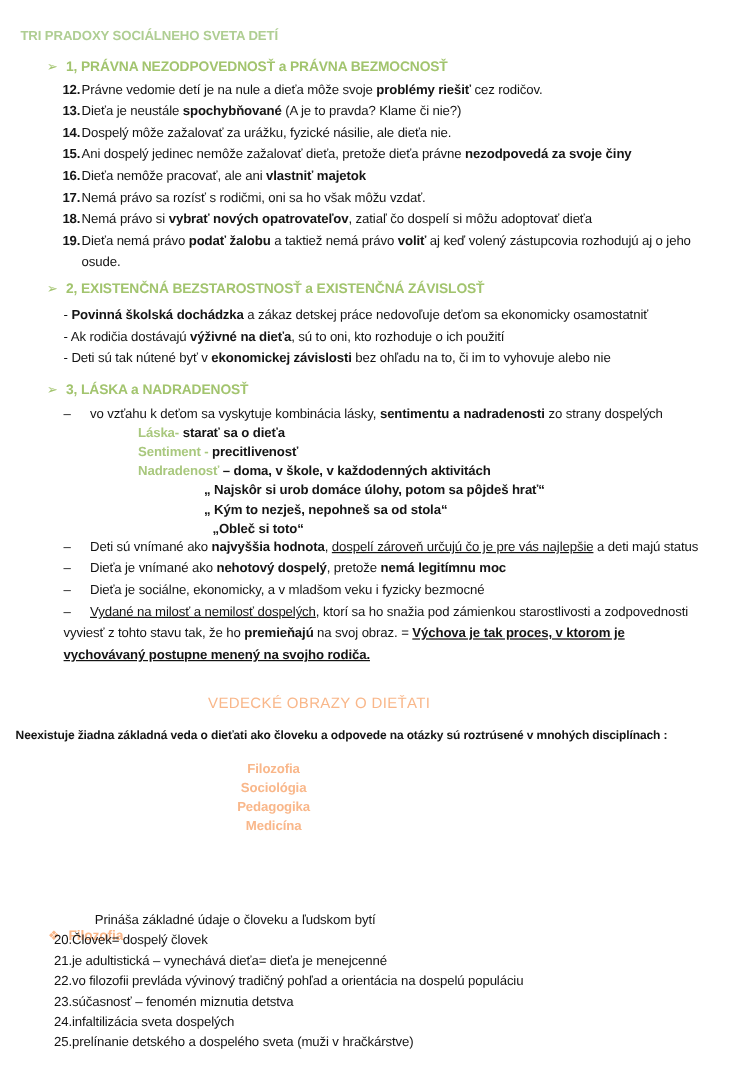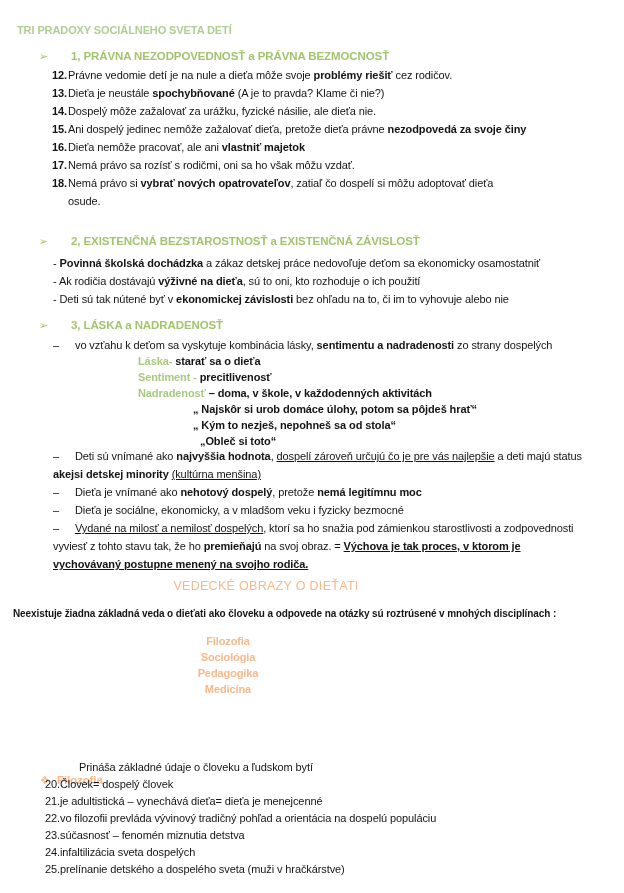--- a/index.html
+++ b/index.html
@@ -27,31 +27,30 @@
   .hrow{left:39px;line-height:14px;white-space:nowrap;}
   .hrow .arrow{
     display:inline-block;width:16px;
     color:var(--heading_green,#a2c46e);
     font-size:11px;
   }
   .hrow .htext{
     font-weight:bold;
     color:var(--heading_green,#a2c46e);
     font-size:11.5px;
-    margin-left:16px;
   }
   .list .ln{line-height:18px;white-space:nowrap;}
   .sec1{left:52px;top:66px;width:566px;}
   .sec1 .num{display:inline-block;width:16px;font-weight:bold;}
   .sec2{left:53px;top:254px;width:560px;}
   .sec3a{left:53px;top:336px;width:560px;}
   .sec3b{left:53px;top:447px;width:566px;}
   .sec3a .dash,.sec3b .dash{display:inline-block;width:22px;}
   .labels{left:115px;top:353px;width:480px;}
-  .labels .ln{line-height:16px;white-space:nowrap;margin-left:23px;}
+  .labels .ln{line-height:16px;white-space:nowrap;}
 
   .h4{
     left:0;top:579px;width:532px;
     text-align:center;
     font-weight:normal;font-size:12.5px;letter-spacing:0.3px;
     color:var(--orange,#f9b78a);
   }
   .intro{left:13px;top:607px;font-weight:bold;font-size:10px;white-space:nowrap;line-height:14px;}
   .disciplines{left:0;top:633px;width:456px;text-align:center;}
   .disciplines .ln{line-height:16px;font-weight:bold;color:var(--orange,#f9b78a);}
@@ -81,20 +80,21 @@
     <span class="arrow">➢</span><span class="htext">1, PRÁVNA NEZODPOVEDNOSŤ a PRÁVNA BEZMOCNOSŤ</span>
   </div>
   <div class="abs list sec1">
       <div class="ln"><span class="num">12.</span><span>Právne vedomie detí je na nule a dieťa môže svoje </span><span class="b">problémy riešiť</span><span> cez rodičov.</span></div>
       <div class="ln"><span class="num">13.</span><span>Dieťa je neustále </span><span class="b">spochybňované</span><span> (A je to pravda? Klame či nie?)</span></div>
       <div class="ln"><span class="num">14.</span><span>Dospelý môže zažalovať za urážku, fyzické násilie, ale dieťa nie.</span></div>
       <div class="ln"><span class="num">15.</span><span>Ani dospelý jedinec nemôže zažalovať dieťa, pretože dieťa právne </span><span class="b">nezodpovedá za svoje činy</span></div>
       <div class="ln"><span class="num">16.</span><span>Dieťa nemôže pracovať, ale ani </span><span class="b">vlastniť majetok</span></div>
       <div class="ln"><span class="num">17.</span><span>Nemá právo sa rozísť s rodičmi, oni sa ho však môžu vzdať.</span></div>
       <div class="ln"><span class="num">18.</span><span>Nemá právo si </span><span class="b">vybrať nových opatrovateľov</span><span>, zatiaľ čo dospelí si môžu adoptovať dieťa</span></div>
+      <div class="ln"><span class="num">19.</span><span>Dieťa nemá právo </span><span class="b">podať žalobu</span><span> a taktiež nemá právo </span><span class="b">voliť</span><span> aj keď volený zástupcovia rozhodujú aj o jeho</span></div>
       <div class="ln"><span class="num"></span><span>osude.</span></div>
     </div>
 
   <div class="abs hrow" style="top:234px">
     <span class="arrow">➢</span><span class="htext">2, EXISTENČNÁ BEZSTAROSTNOSŤ a EXISTENČNÁ ZÁVISLOSŤ</span>
   </div>
   <div class="abs list sec2">
       <div class="ln"><span>- </span><span class="b">Povinná školská dochádzka</span><span> a zákaz detskej práce nedovoľuje deťom sa ekonomicky osamostatniť</span></div>
       <div class="ln"><span>- Ak rodičia dostávajú </span><span class="b">výživné na dieťa</span><span>, sú to oni, kto rozhoduje o ich použití</span></div>
       <div class="ln"><span>- Deti sú tak nútené byť v </span><span class="b">ekonomickej závislosti</span><span> bez ohľadu na to, či im to vyhovuje alebo nie</span></div>
@@ -109,21 +109,20 @@
   <div class="abs labels">
       <div class="ln"><span class="b green">Láska-</span><span class="b"> starať sa o dieťa</span></div>
       <div class="ln"><span class="b green">Sentiment -</span><span class="b"> precitlivenosť</span></div>
       <div class="ln"><span class="b green">Nadradenosť</span><span class="b"> – doma, v škole, v každodenných aktivitách</span></div>
       <div class="ln" style="padding-left: 55px;"><span class="b">„ Najskôr si urob domáce úlohy, potom sa pôjdeš hrať“</span></div>
       <div class="ln" style="padding-left: 55px;"><span class="b">„ Kým to nezješ, nepohneš sa od stola“</span></div>
       <div class="ln" style="padding-left: 62px;"><span class="b">„Obleč si toto“</span></div>
     </div>
   <div class="abs list sec3b">
       <div class="ln"><span class="dash">–</span><span>Deti sú vnímané ako </span><span class="b">najvyššia hodnota</span><span>, </span><span class="u">dospelí zároveň určujú čo je pre vás najlepšie</span><span> a deti majú status</span></div>
-      <div class="ln"><span class="b">akejsi detskej minority </span><span class="u">(kultúrna menšina)</span></div>
       <div class="ln"><span class="dash">–</span><span>Dieťa je vnímané ako </span><span class="b">nehotový dospelý</span><span>, pretože </span><span class="b">nemá legitímnu moc</span></div>
       <div class="ln"><span class="dash">–</span><span>Dieťa je sociálne, ekonomicky, a v mladšom veku i fyzicky bezmocné</span></div>
       <div class="ln"><span class="dash">–</span><span class="u">Vydané na milosť a nemilosť dospelých</span><span>, ktorí sa ho snažia pod zámienkou starostlivosti a zodpovednosti</span></div>
       <div class="ln"><span>vyviesť z tohto stavu tak, že ho </span><span class="b">premieňajú</span><span> na svoj obraz. = </span><span class="b u">Výchova je tak proces, v ktorom je</span></div>
       <div class="ln"><span class="b u">vychovávaný postupne menený na svojho rodiča.</span></div>
     </div>
 
   <div class="abs h4">VEDECKÉ OBRAZY O DIEŤATI</div>
   <div class="abs intro">Neexistuje žiadna základná veda o dieťati ako človeku a odpovede na otázky sú roztrúsené v mnohých disciplínach :</div>
   <div class="abs disciplines">

